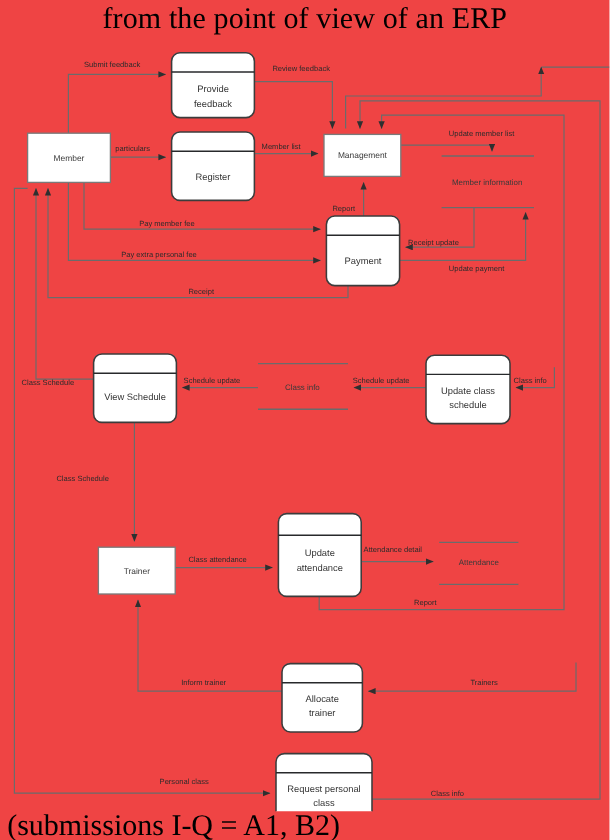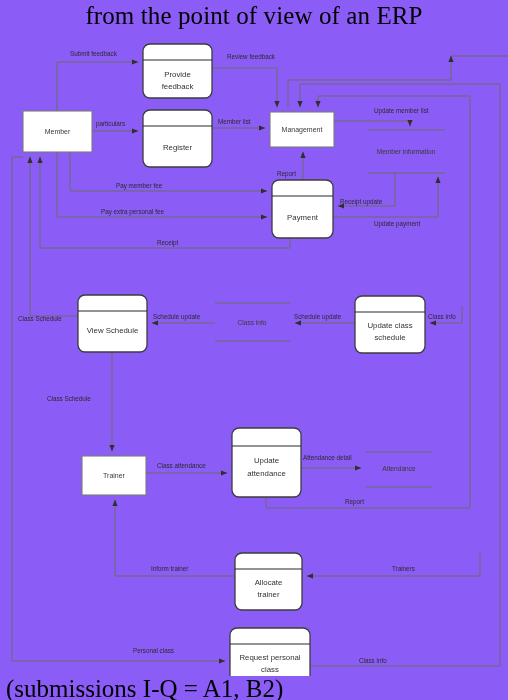--- a/index.html
+++ b/index.html
@@ -2,21 +2,21 @@
 <html><head>
 <meta charset="utf-8">
 <title>ERP Data Flow Diagram</title>
 <style>
   html,body{margin:0;padding:0;background:#ffffff;}
   body{
     width:508px;height:700px;overflow:hidden;
     font-family:"Liberation Sans", sans-serif;
     color:#1a1a1a;
   }
-  #page{position:relative;width:508px;height:700px;background:#8b5cf6;}
+  #page{position:relative;width:508px;height:700px;background:#ef4444;}
 
   .heading{
     position:absolute;left:0;top:-2px;width:508px;
     font-family:"Liberation Serif", serif;
     font-size:25px;line-height:36px;
     text-align:center;color:#000;letter-spacing:.1px;
     white-space:nowrap;
   }
   .footer{
     position:absolute;left:0;top:672px;width:508px;

